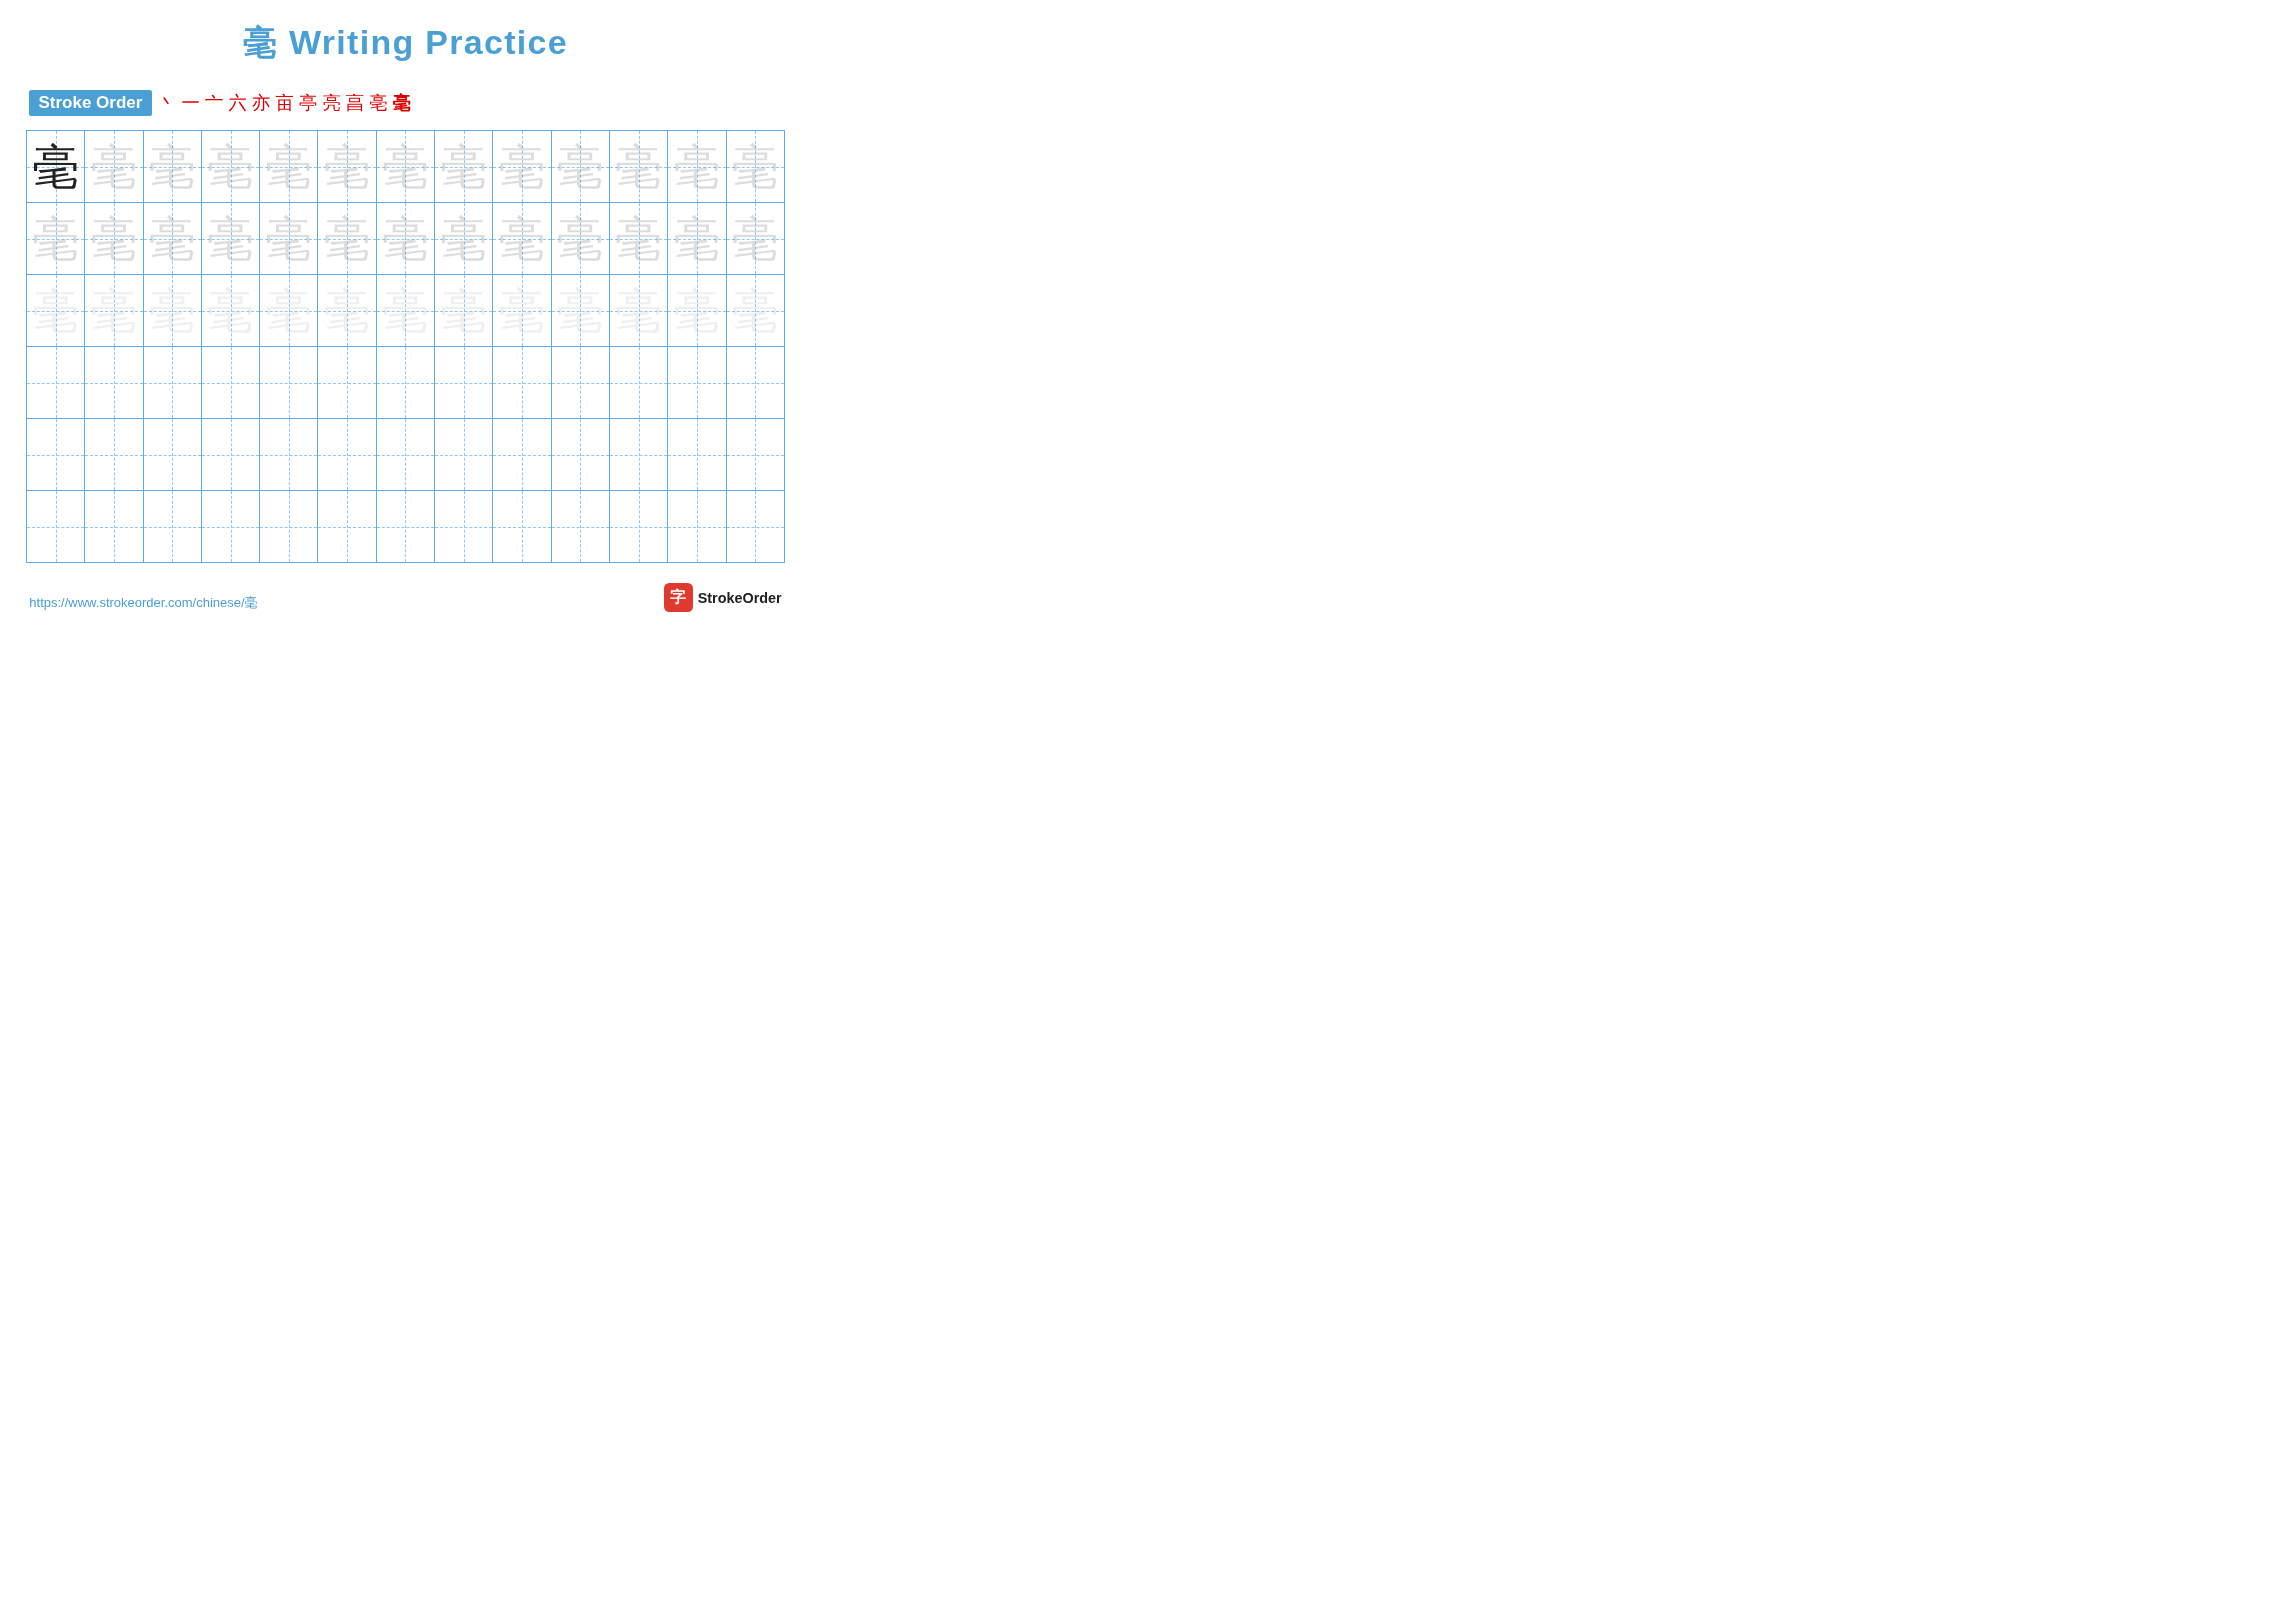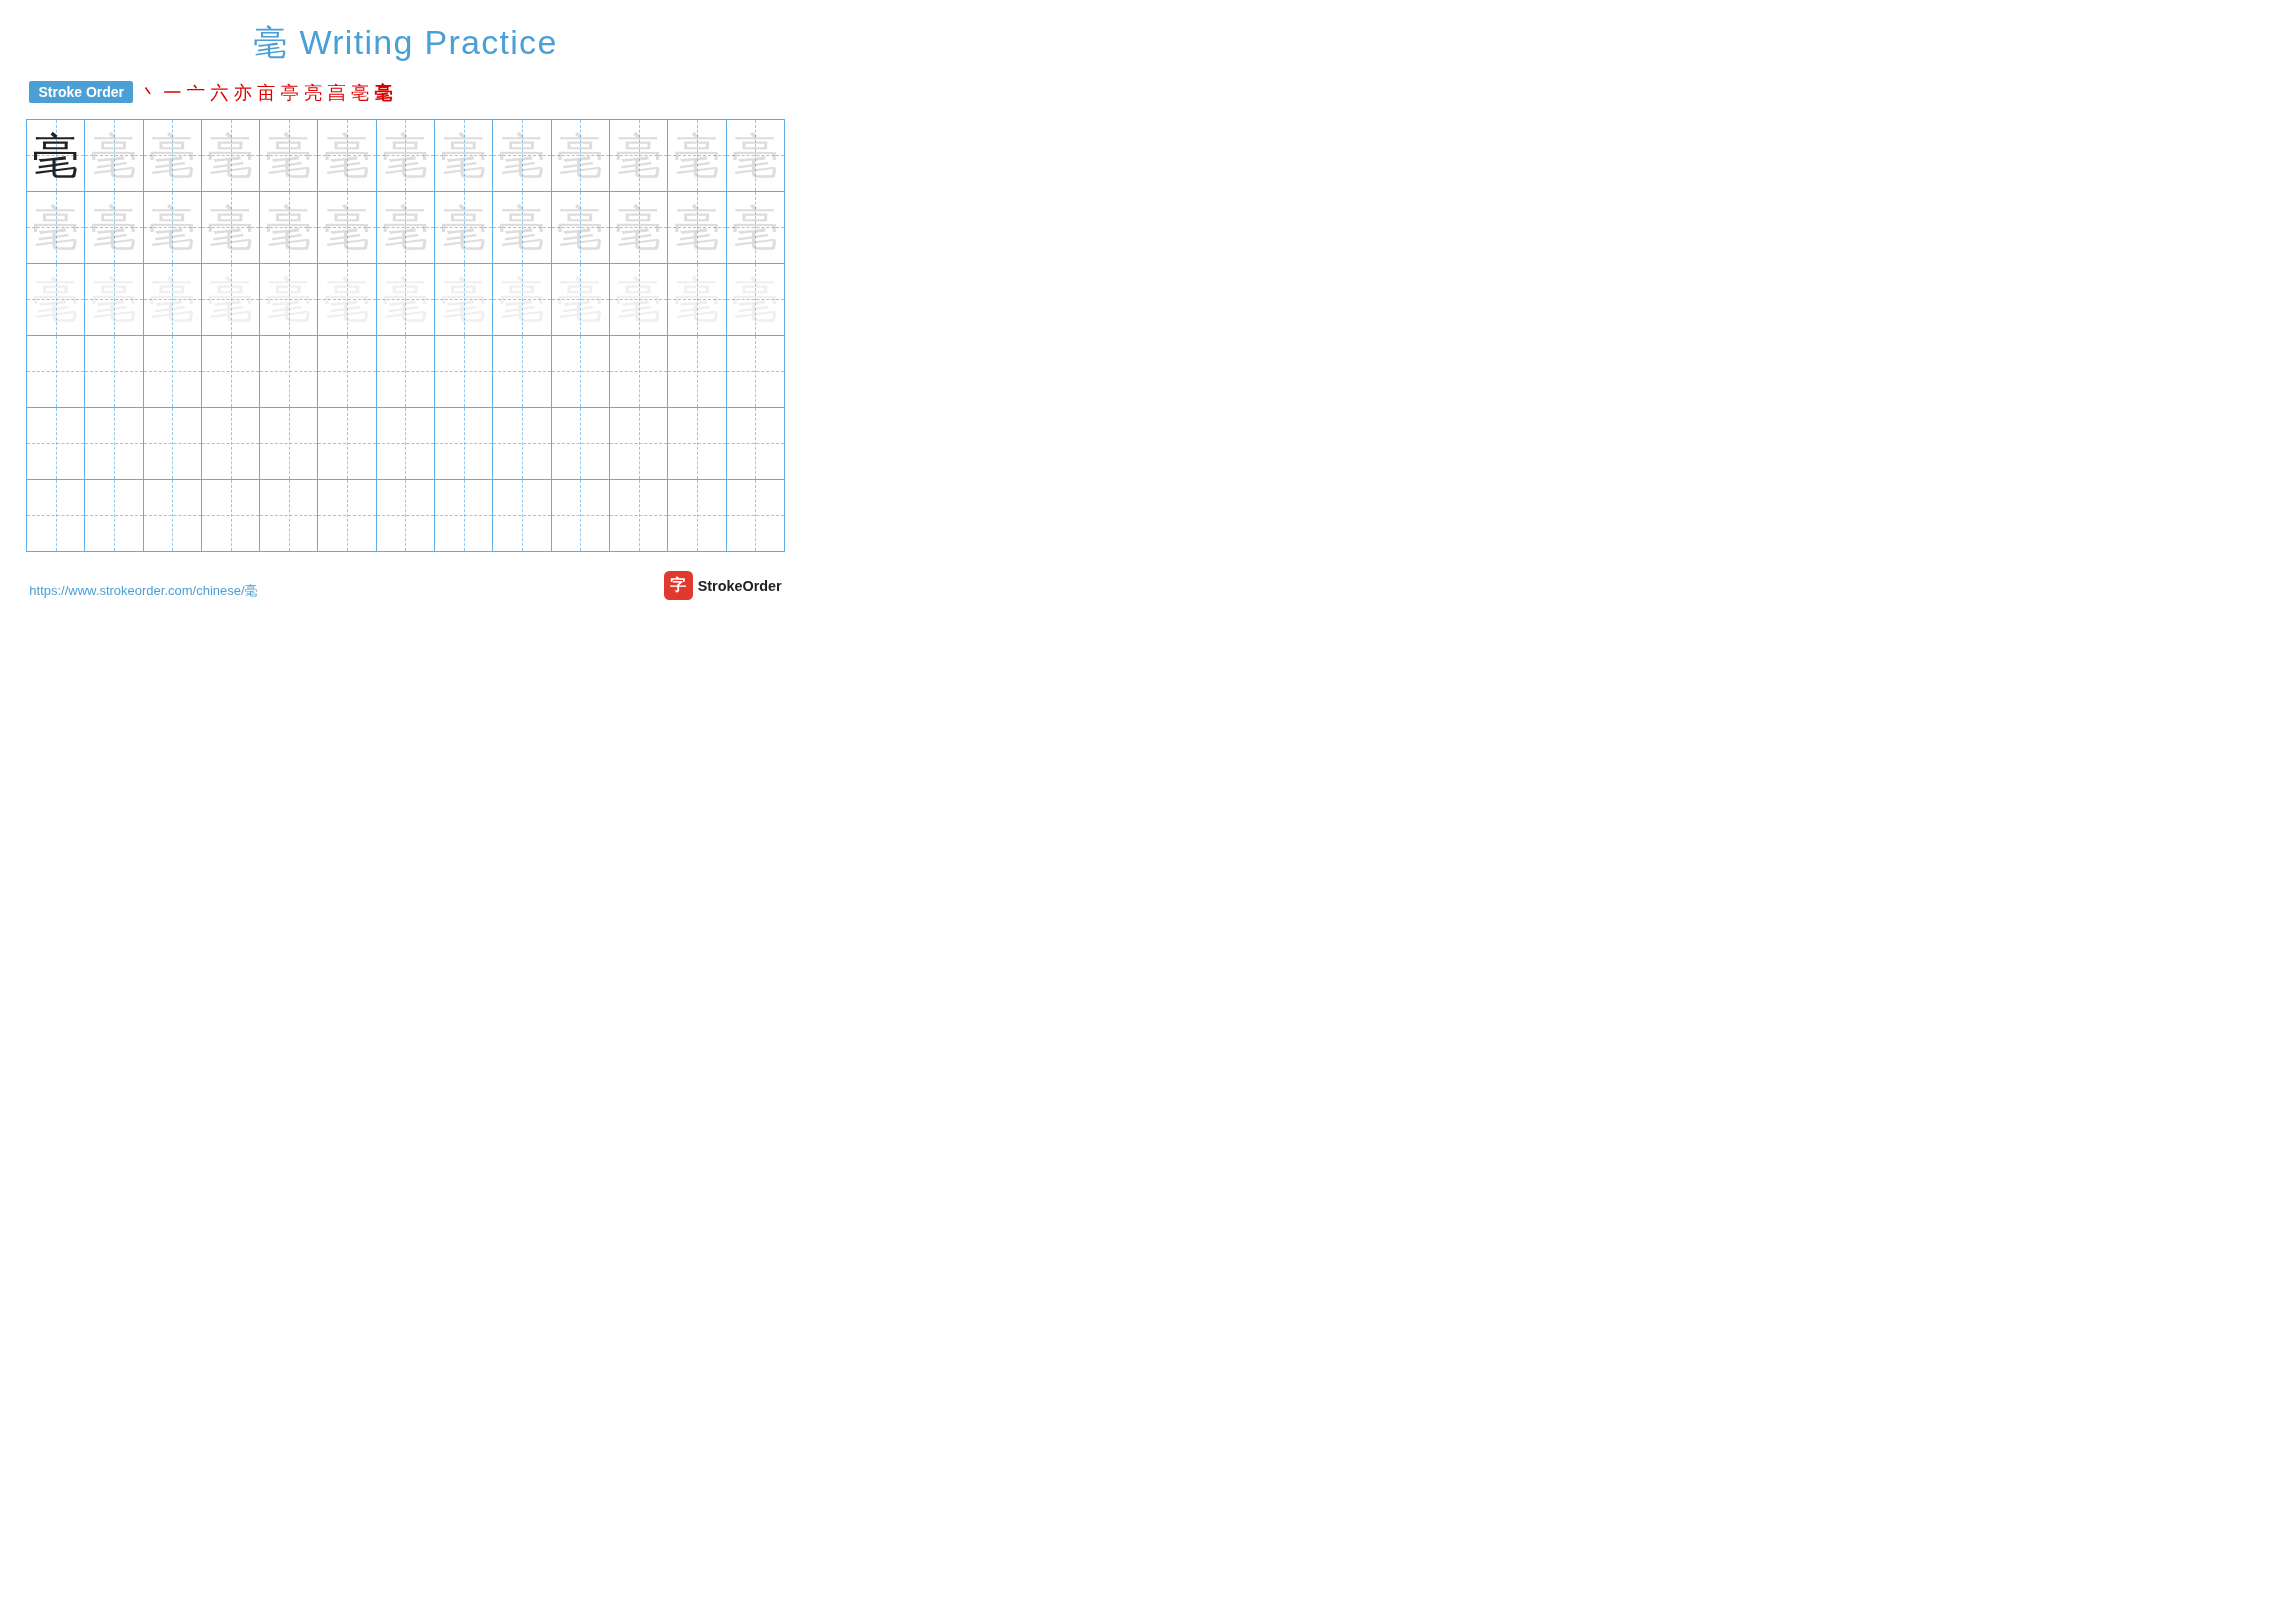--- a/index.html
+++ b/index.html
@@ -9,39 +9,39 @@
       width: 811px;
       min-height: 574px;
       position: relative;
       padding: 13px 26px 26px 26px;
     }
 
     
     .title {
       text-align: center;
       font-size: 34px;
-      font-weight: normal;
+      font-weight: bold;
       color: #4a9fd4;
-      margin-bottom: 14px;
+      margin-bottom: 24px;
       margin-top: 6.5px;
       letter-spacing: 1.3px;
     }
 
     
     .stroke-order-row {
       display: flex;
       align-items: center;
       gap: 6.5px;
       margin-bottom: 14.4px;
       padding-left: 3.3px;
     }
     .stroke-order-badge {
       background: #4a9fd4;
       color: #fff;
-      font-size: 14px;
+      font-size: 17px;
       font-weight: bold;
       padding: 3.3px 9.2px;
       border-radius: 2.6px;
       white-space: nowrap;
     }
     .stroke-order-chars {
       display: flex;
       align-items: center;
       gap: 5.2px;
       font-size: 18.3px;

